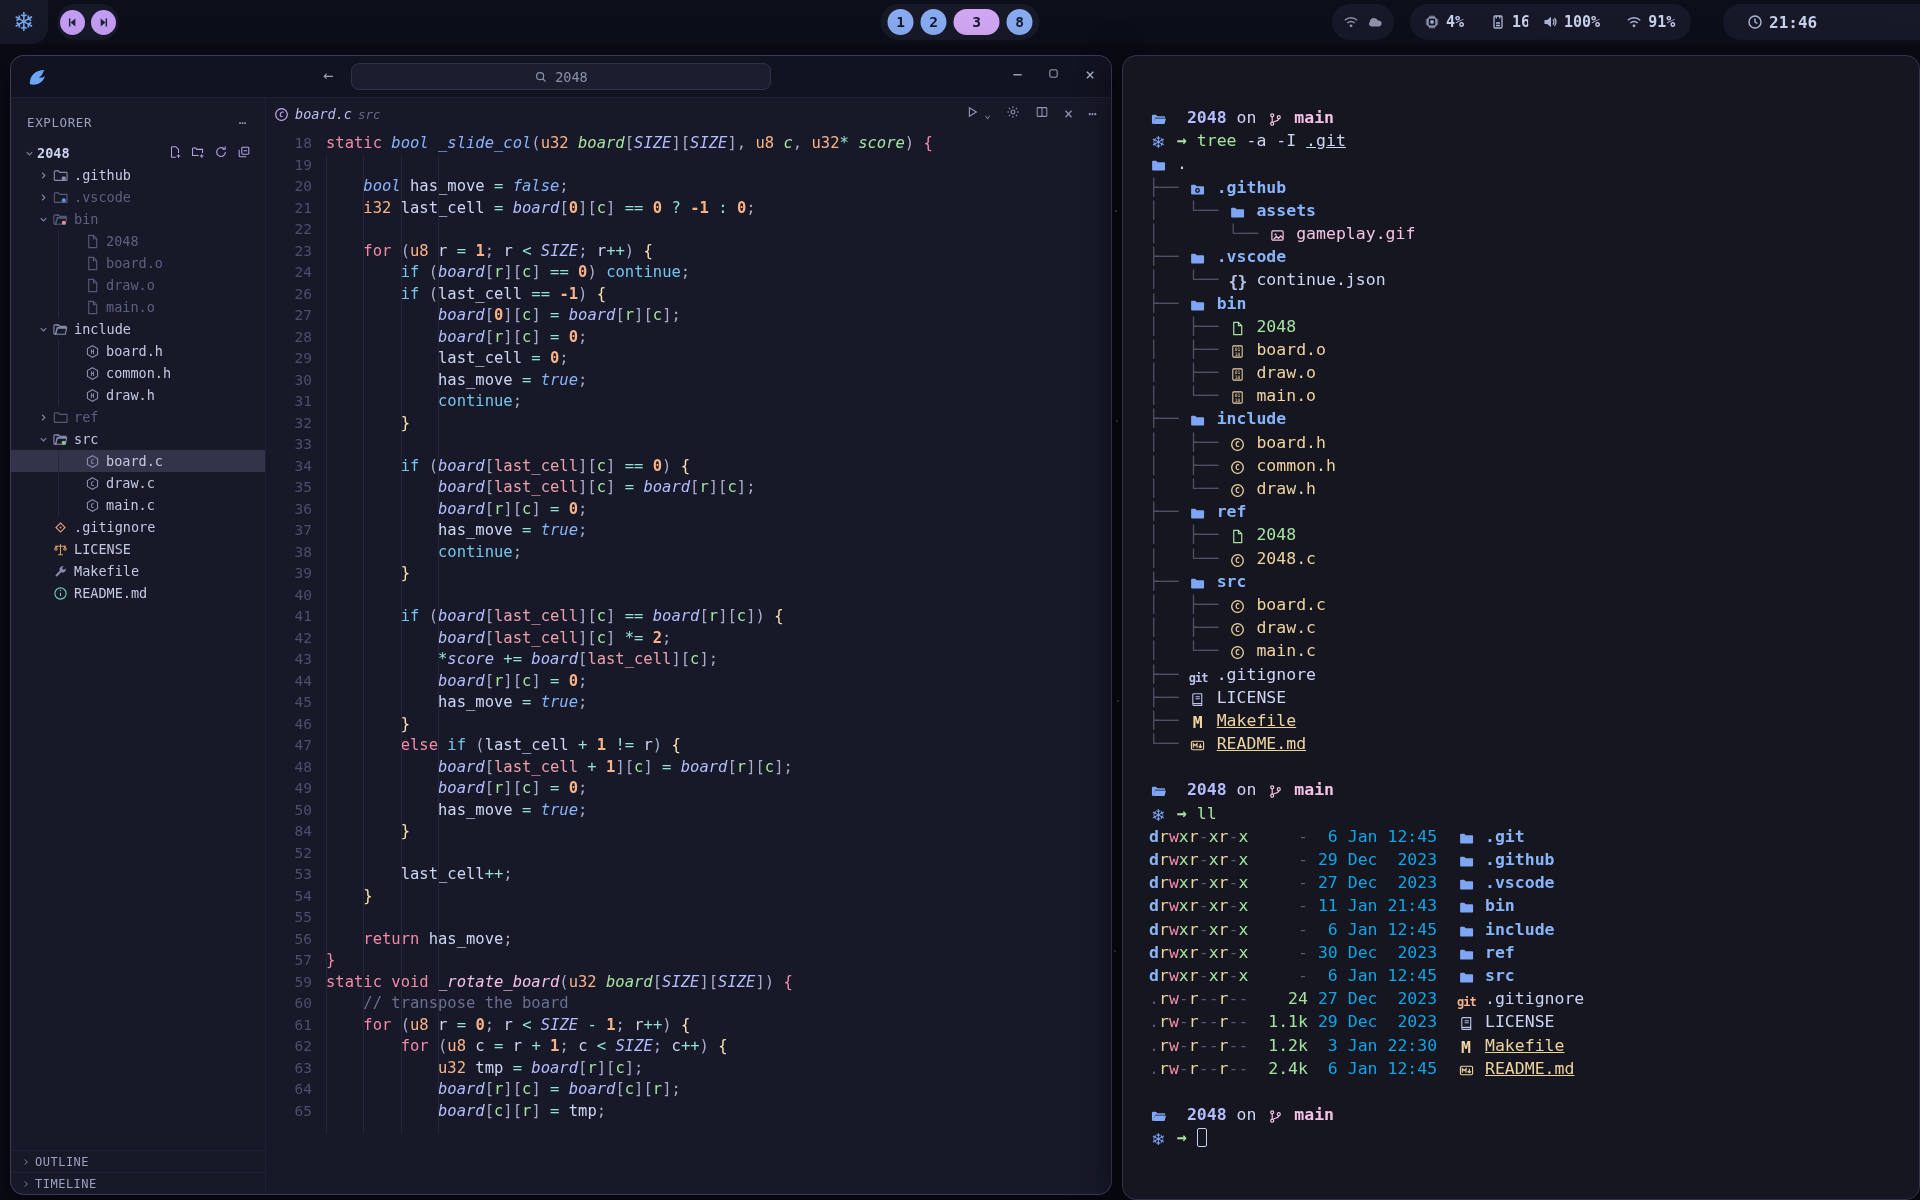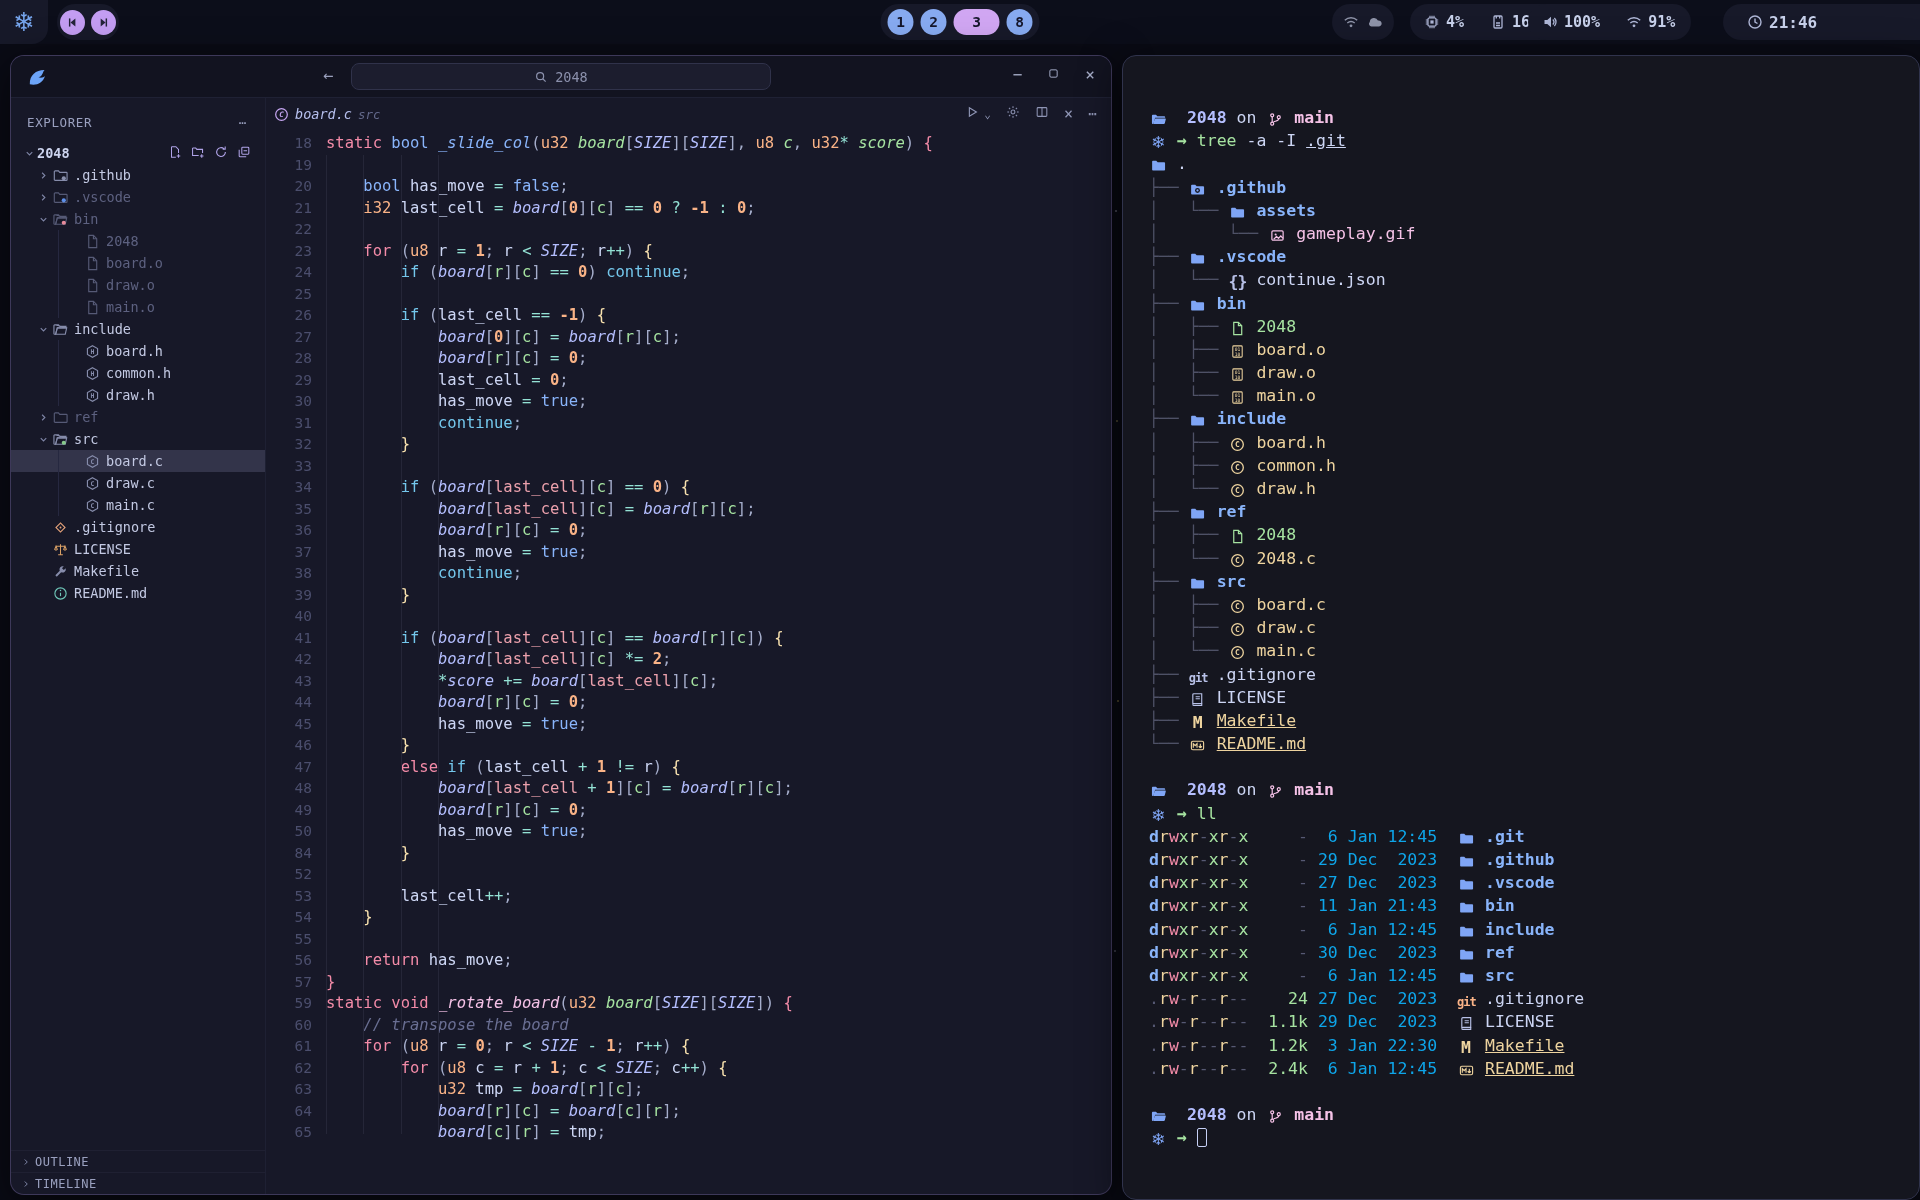--- a/index.html
+++ b/index.html
@@ -85,27 +85,27 @@
   #tab .tname{color:#b7c0ef;font-size:13.5px;}
   #tab .tdir{color:#646a8c;font-size:12.5px;}
   #tabicons{position:absolute;right:14px;display:flex;gap:15px;color:#8f95b5;align-items:center;font-size:15px;}
   #tabicons svg{width:14px;height:14px;}
   #codearea{flex:1;position:relative;padding-top:3px;overflow:hidden;}
   .iguide{position:absolute;width:1px;background:#252638;top:25px;bottom:60px;}
   .cline{display:flex;height:21.5px;line-height:21.5px;font-size:15.5px;white-space:pre;}
   .cline .ln{width:46px;text-align:right;color:#4b4e6d;flex:0 0 auto;font-size:14.5px;}
   .cline .lc{margin-left:14px;}
   .tx{color:#cdd6f4}.kr{color:#f38ba8}.ks{color:#74c7ec}
-  .tb{color:#89b4fa;}.to{color:#fab387}
+  .tb{color:#89b4fa;font-style:italic}.to{color:#fab387}
   .fn{color:#89b4fa;font-style:italic}.fp{color:#f5c2e7;font-style:italic}
   .pg{color:#a6e3a1;font-style:italic}.lv{color:#b4befe;font-style:italic}
   .ix{color:#a6e3a1}.mr{color:#eba0ac}
   .nm{color:#fab387;font-weight:bold}.op{color:#94e2d5}
   .pu{color:#a5adcb}.by{color:#f9e2af}.bp{color:#f38ba8}
-  .cm{color:#6a6f93;font-style:italic}
+  .cm{color:#6a6f93;}
 
   
   #terminal{position:absolute;left:1122px;top:55px;width:798px;height:1145px;background:#15161f;
     border:1px solid #30334c;border-radius:14px;box-shadow:0 10px 40px rgba(0,0,0,.6);
     padding:50px 0 0 26px;overflow:hidden;}
   .tline{height:23.2px;line-height:23.2px;font-size:16.5px;white-space:pre;}
   .t-fg{color:#cdd6f4}.t-dir{color:#89b4fa;font-weight:bold}.t-lav{color:#b4befe}
   .t-pink{color:#f5c2e7}.t-green{color:#a6e3a1}.t-yellow{color:#eed49f}
   .t-blue{color:#89b4fa}.t-red{color:#f38ba8}.t-dim{color:#565973}.t-conn{color:#4e5166}
   .t-date{color:#0ea5e9}
@@ -535,21 +535,20 @@
         <div class="iguide" style="left:135px;"></div>
         <div class="iguide" style="left:172px;"></div>
         <div id="code-lines">
             <div class="cline"><span class="ln">18</span><span class="lc"><span class="kr">static</span><span class="tx"> </span><span class="tb">bool</span><span class="tx"> </span><span class="fn">_slide_col</span><span class="pu">(</span><span class="to">u32</span><span class="tx"> </span><span class="pg">board</span><span class="pu">[</span><span class="lv">SIZE</span><span class="pu">]</span><span class="pu">[</span><span class="lv">SIZE</span><span class="pu">]</span><span class="pu">,</span><span class="tx"> </span><span class="to">u8</span><span class="tx"> </span><span class="pg">c</span><span class="pu">,</span><span class="tx"> </span><span class="to">u32</span><span class="op">*</span><span class="tx"> </span><span class="pg">score</span><span class="pu">)</span><span class="tx"> </span><span class="bp">{</span></span></div>
             <div class="cline"><span class="ln">19</span><span class="lc"></span></div>
             <div class="cline"><span class="ln">20</span><span class="lc"><span class="tx">    </span><span class="tb">bool</span><span class="tx"> </span><span class="tx">has_move</span><span class="tx"> </span><span class="op">=</span><span class="tx"> </span><span class="tb">false</span><span class="pu">;</span></span></div>
             <div class="cline"><span class="ln">21</span><span class="lc"><span class="tx">    </span><span class="to">i32</span><span class="tx"> </span><span class="tx">last_cell</span><span class="tx"> </span><span class="op">=</span><span class="tx"> </span><span class="lv">board</span><span class="pu">[</span><span class="nm">0</span><span class="pu">]</span><span class="pu">[</span><span class="ix">c</span><span class="pu">]</span><span class="tx"> </span><span class="op">==</span><span class="tx"> </span><span class="nm">0</span><span class="tx"> </span><span class="op">?</span><span class="tx"> </span><span class="nm">-1</span><span class="tx"> </span><span class="op">:</span><span class="tx"> </span><span class="nm">0</span><span class="pu">;</span></span></div>
             <div class="cline"><span class="ln">22</span><span class="lc"></span></div>
             <div class="cline"><span class="ln">23</span><span class="lc"><span class="tx">    </span><span class="kr">for</span><span class="tx"> </span><span class="pu">(</span><span class="to">u8</span><span class="tx"> </span><span class="tx">r</span><span class="tx"> </span><span class="op">=</span><span class="tx"> </span><span class="nm">1</span><span class="pu">;</span><span class="tx"> </span><span class="tx">r</span><span class="tx"> </span><span class="op">&lt;</span><span class="tx"> </span><span class="lv">SIZE</span><span class="pu">;</span><span class="tx"> </span><span class="tx">r</span><span class="op">++</span><span class="pu">)</span><span class="tx"> </span><span class="by">{</span></span></div>
             <div class="cline"><span class="ln">24</span><span class="lc"><span class="tx">        </span><span class="ks">if</span><span class="tx"> </span><span class="pu">(</span><span class="lv">board</span><span class="pu">[</span><span class="ix">r</span><span class="pu">]</span><span class="pu">[</span><span class="ix">c</span><span class="pu">]</span><span class="tx"> </span><span class="op">==</span><span class="tx"> </span><span class="nm">0</span><span class="pu">)</span><span class="tx"> </span><span class="ks">continue</span><span class="pu">;</span></span></div>
-            <div class="cline"><span class="ln">25</span><span class="lc"></span></div>
             <div class="cline"><span class="ln">26</span><span class="lc"><span class="tx">        </span><span class="ks">if</span><span class="tx"> </span><span class="pu">(</span><span class="tx">last_cell</span><span class="tx"> </span><span class="op">==</span><span class="tx"> </span><span class="nm">-1</span><span class="pu">)</span><span class="tx"> </span><span class="by">{</span></span></div>
             <div class="cline"><span class="ln">27</span><span class="lc"><span class="tx">            </span><span class="lv">board</span><span class="pu">[</span><span class="nm">0</span><span class="pu">]</span><span class="pu">[</span><span class="ix">c</span><span class="pu">]</span><span class="tx"> </span><span class="op">=</span><span class="tx"> </span><span class="lv">board</span><span class="pu">[</span><span class="ix">r</span><span class="pu">]</span><span class="pu">[</span><span class="ix">c</span><span class="pu">]</span><span class="pu">;</span></span></div>
             <div class="cline"><span class="ln">28</span><span class="lc"><span class="tx">            </span><span class="lv">board</span><span class="pu">[</span><span class="ix">r</span><span class="pu">]</span><span class="pu">[</span><span class="ix">c</span><span class="pu">]</span><span class="tx"> </span><span class="op">=</span><span class="tx"> </span><span class="nm">0</span><span class="pu">;</span></span></div>
             <div class="cline"><span class="ln">29</span><span class="lc"><span class="tx">            </span><span class="tx">last_cell</span><span class="tx"> </span><span class="op">=</span><span class="tx"> </span><span class="nm">0</span><span class="pu">;</span></span></div>
             <div class="cline"><span class="ln">30</span><span class="lc"><span class="tx">            </span><span class="tx">has_move</span><span class="tx"> </span><span class="op">=</span><span class="tx"> </span><span class="tb">true</span><span class="pu">;</span></span></div>
             <div class="cline"><span class="ln">31</span><span class="lc"><span class="tx">            </span><span class="ks">continue</span><span class="pu">;</span></span></div>
             <div class="cline"><span class="ln">32</span><span class="lc"><span class="tx">        </span><span class="by">}</span></span></div>
             <div class="cline"><span class="ln">33</span><span class="lc"></span></div>
             <div class="cline"><span class="ln">34</span><span class="lc"><span class="tx">        </span><span class="ks">if</span><span class="tx"> </span><span class="pu">(</span><span class="lv">board</span><span class="pu">[</span><span class="mr">last_cell</span><span class="pu">]</span><span class="pu">[</span><span class="ix">c</span><span class="pu">]</span><span class="tx"> </span><span class="op">==</span><span class="tx"> </span><span class="nm">0</span><span class="pu">)</span><span class="tx"> </span><span class="by">{</span></span></div>
             <div class="cline"><span class="ln">35</span><span class="lc"><span class="tx">            </span><span class="lv">board</span><span class="pu">[</span><span class="mr">last_cell</span><span class="pu">]</span><span class="pu">[</span><span class="ix">c</span><span class="pu">]</span><span class="tx"> </span><span class="op">=</span><span class="tx"> </span><span class="lv">board</span><span class="pu">[</span><span class="ix">r</span><span class="pu">]</span><span class="pu">[</span><span class="ix">c</span><span class="pu">]</span><span class="pu">;</span></span></div>

